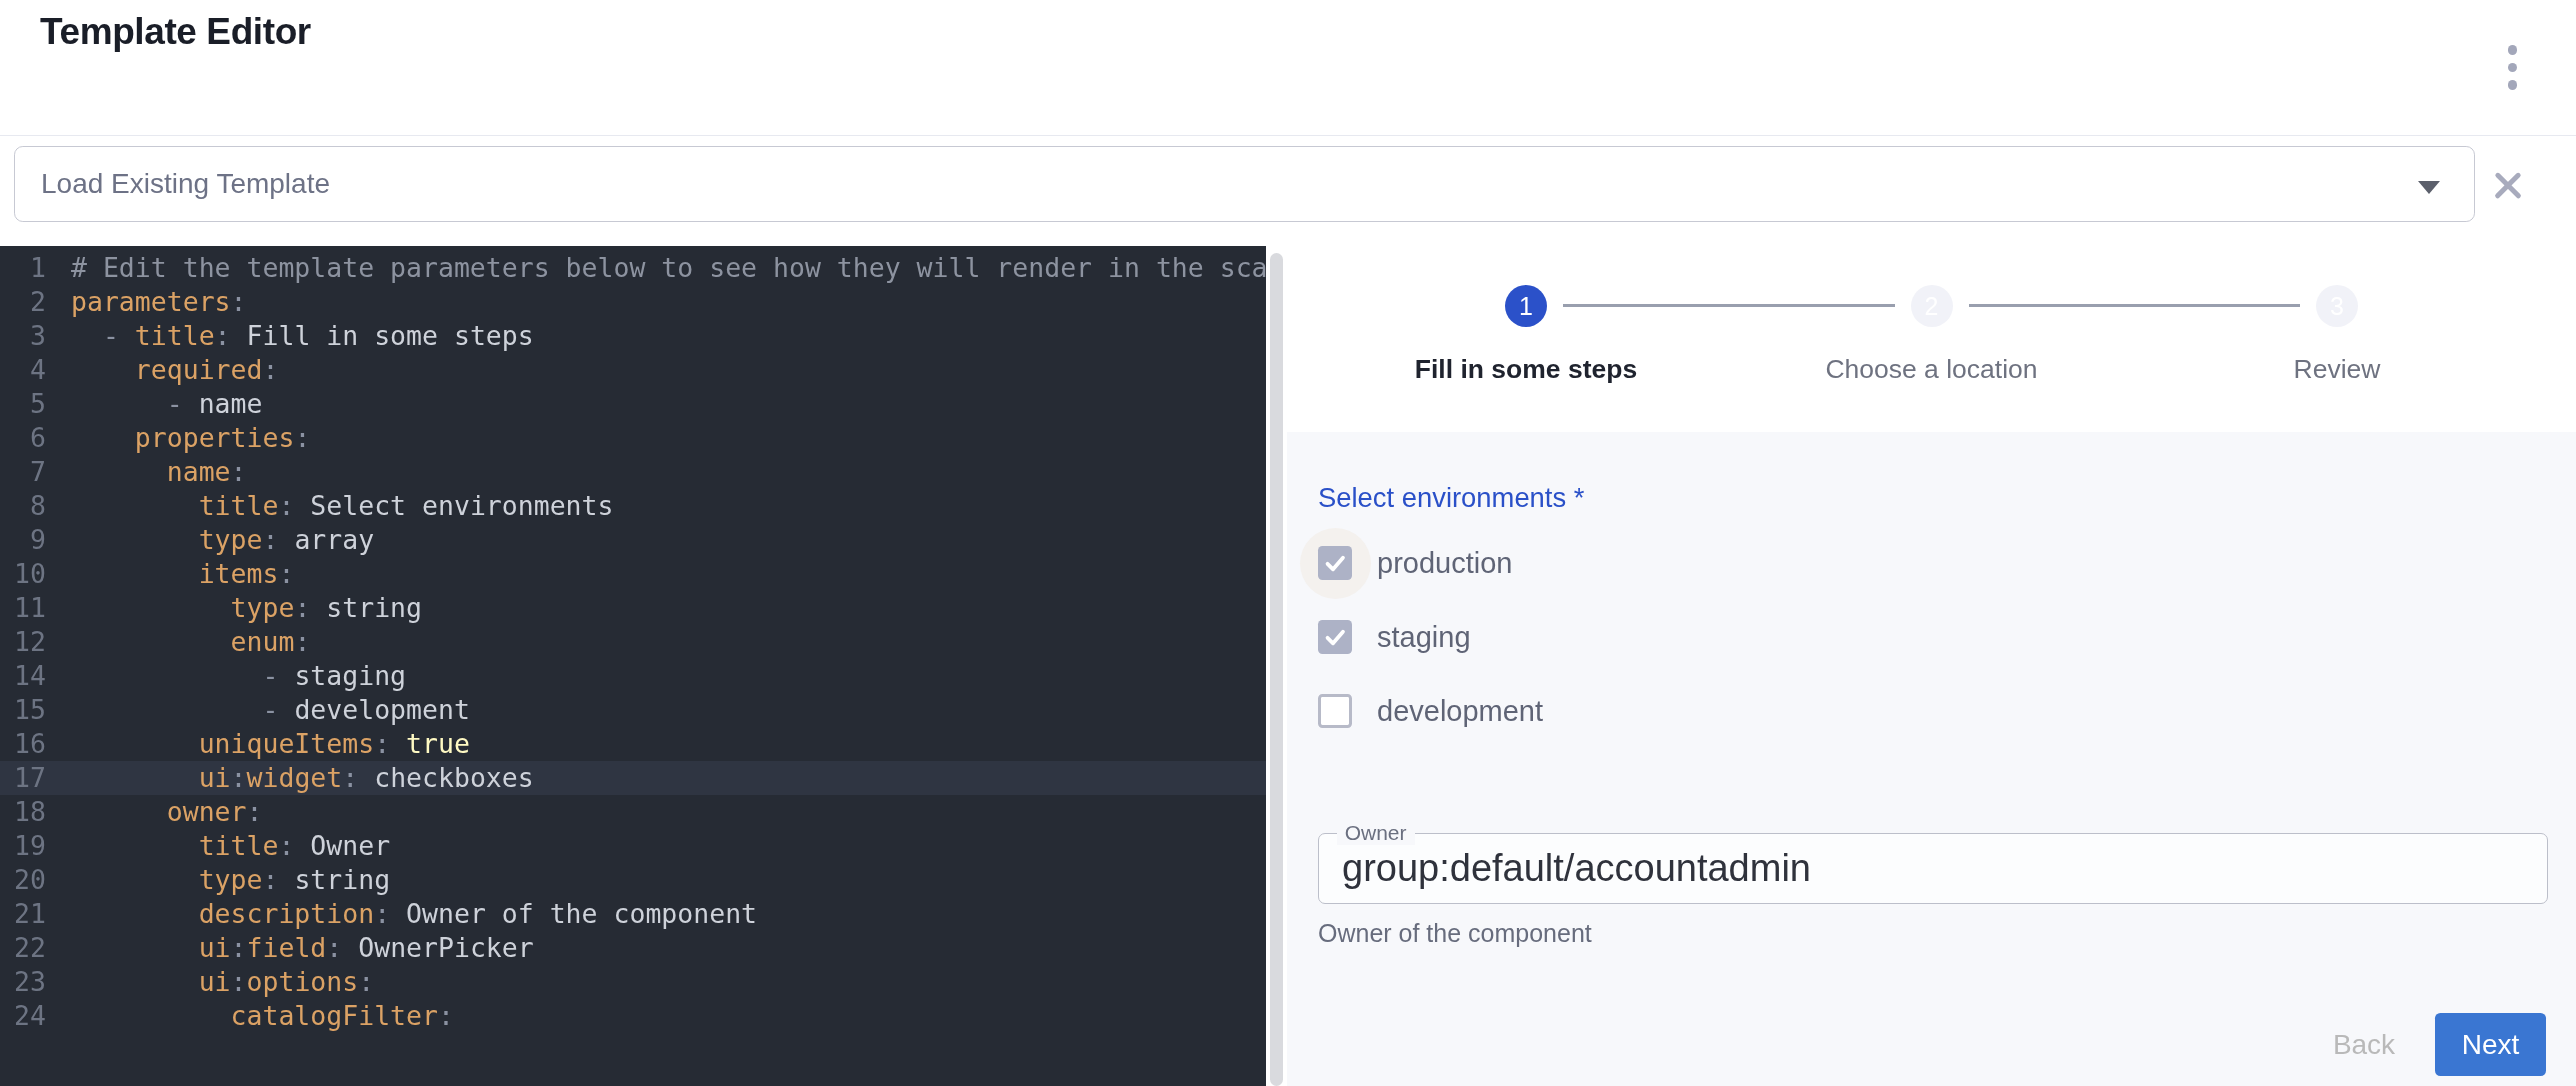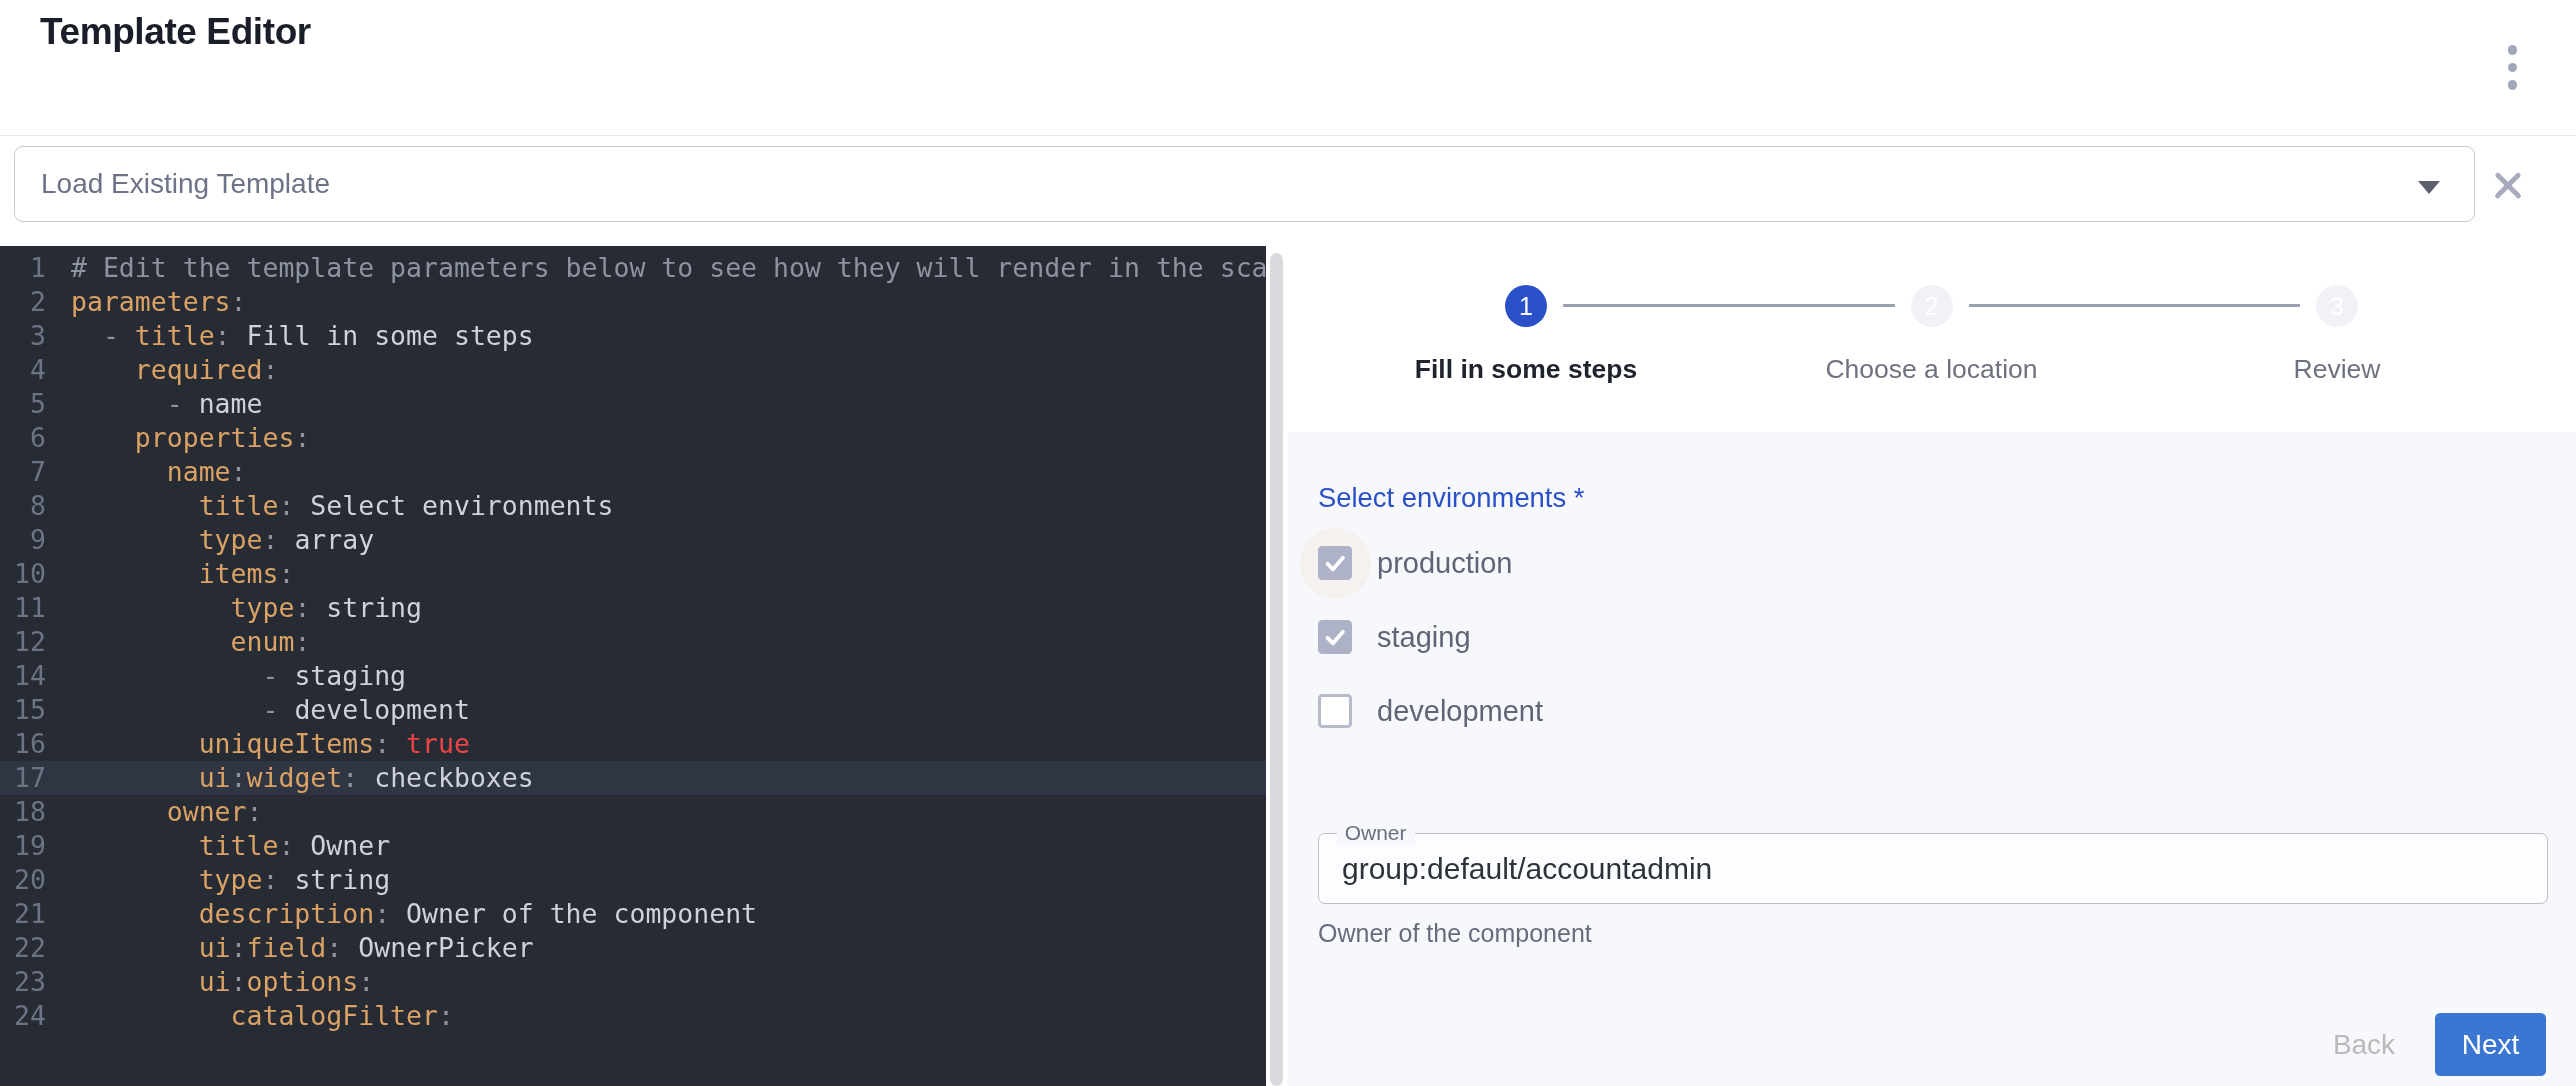--- a/index.html
+++ b/index.html
@@ -32,21 +32,21 @@
   .editor { position:absolute; top:246px; left:0; width:1266px; height:840px; background:#262b34;
     font-family:"DejaVu Sans Mono", monospace; font-size:26.5px; line-height:34px; overflow:hidden; padding-top:5.3px; }
   .code-line { display:flex; white-space:pre; }
   .code-line.active { background:#2f3542; }
   .gutter { flex:none; width:46px; text-align:right; color:#6d7483; }
   .code { margin-left:25px; }
   .tk-c { color:#8d93a0; }
   .tk-k { color:#dba265; }
   .tk-p { color:#8b92a2; }
   .tk-v { color:#ced2da; }
-  .tk-b { color:#ef4444; }
+  .tk-b { color:#fef9c3; }
 
   .scrollbar { position:absolute; left:1266px; top:246px; width:21px; height:840px; background:#ffffff; }
   .scroll-thumb { position:absolute; left:3.5px; top:7px; width:13.3px; height:833px; border-radius:7px; background:#d9dade; cursor:pointer; }
 
   
   .right-panel { position:absolute; left:1287px; top:246px; right:0; bottom:0; }
 
   .stepper { position:absolute; left:0; right:0; top:0; height:186px; background:#ffffff;
     display:flex; align-items:flex-start; padding:0 80px; }
   .step { flex:none; width:318px; display:flex; flex-direction:column; align-items:center; padding-top:39px; }
@@ -70,21 +70,21 @@
   .cbx.ripple::before { content:""; position:absolute; left:50%; top:50%; width:71px; height:71px; margin:-35px 0 0 -35px;
     border-radius:50%; background:#f4f1ee; z-index:-1; }
   .cbx-row { position:relative; z-index:0; }
   .cbx-label { font-size:29px; color:#5f6476; }
 
   .owner-field { position:absolute; left:31px; top:401px; width:1230px; height:71px;
     border:1.8px solid #bcbfca; border-radius:7px; background:#fcfdfe; }
   .owner-label { position:absolute; top:-13.3px; left:17.7px; padding:0 8px; background:#f7f8fb;
     font-size:21px; color:#6b7080; }
   .owner-input { width:100%; height:100%; border:none; outline:none; background:transparent;
-    padding:0 23px; font-size:30px; color:#2f323c; font-family:"Liberation Sans", sans-serif; }
+    padding:0 23px; font-size:38px; color:#2f323c; font-family:"Liberation Sans", sans-serif; }
   .owner-helper { position:absolute; left:31px; top:487px; font-size:25px; color:#676c7d; }
 
   .back-btn { position:absolute; left:1024px; top:581px; width:106px; height:63px; border:none; background:transparent;
     font-size:28px; font-weight:500; color:#b9b9b9; font-family:"Liberation Sans", sans-serif; }
   .next-btn { position:absolute; right:30px; top:581px; width:111px; height:63px; border:none; border-radius:5.3px;
     background:#3a76d2; color:#ffffff; font-size:28px; font-weight:500; cursor:pointer;
     font-family:"Liberation Sans", sans-serif;margin-left:8px; }
 </style>
 </head>
 <body>

